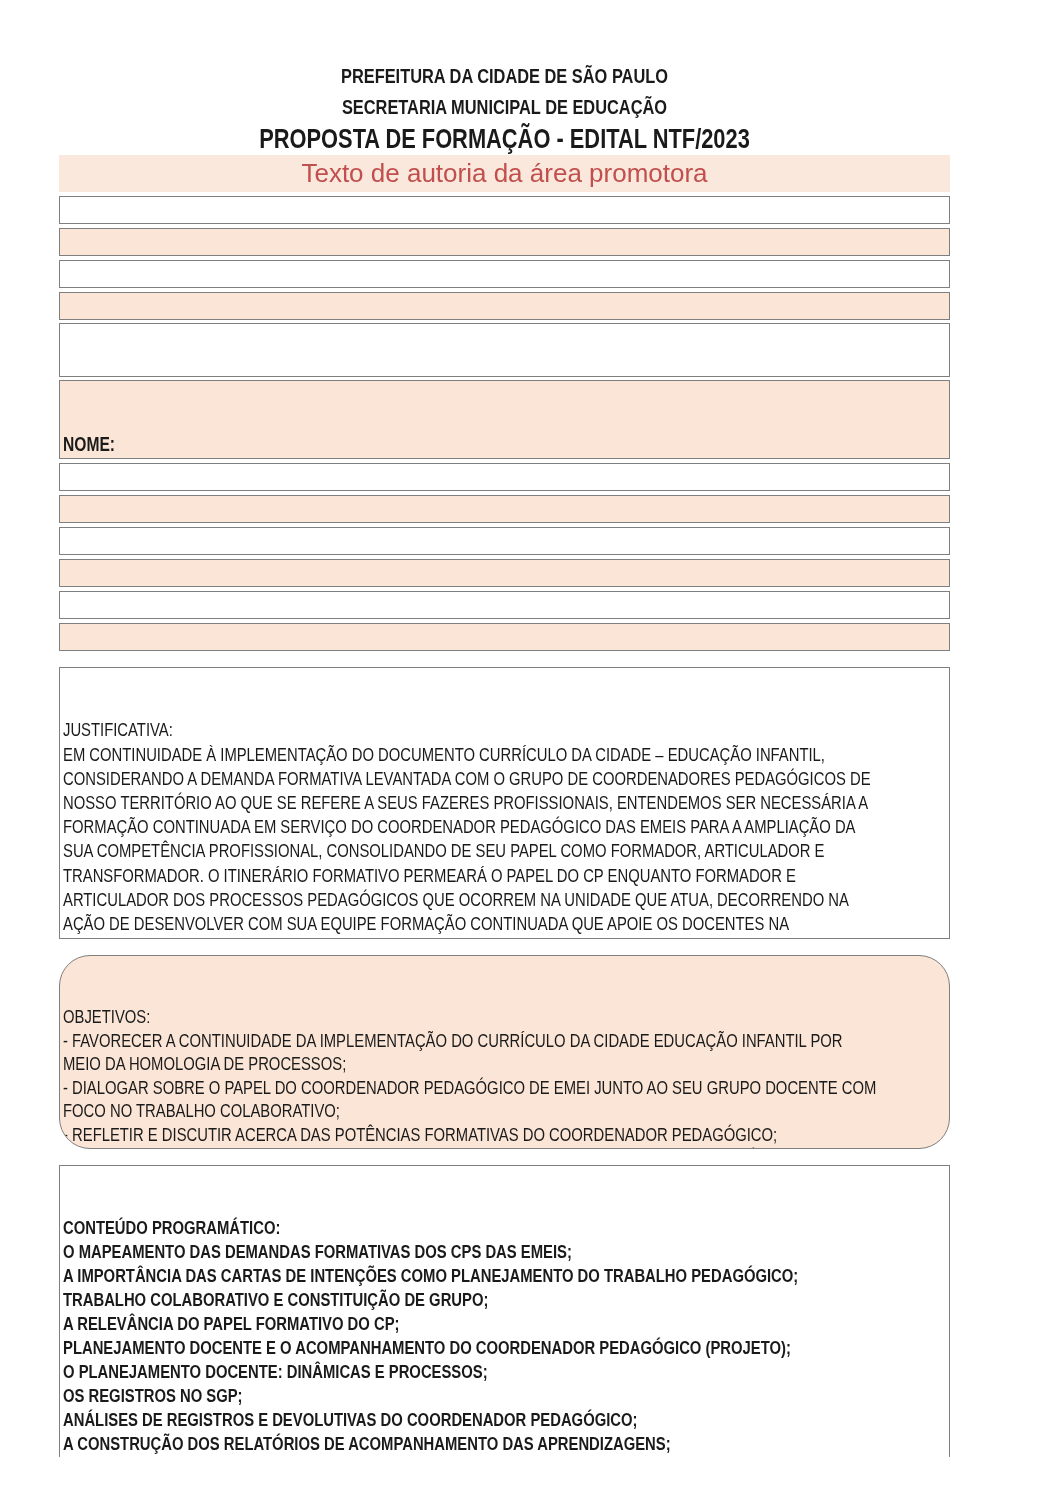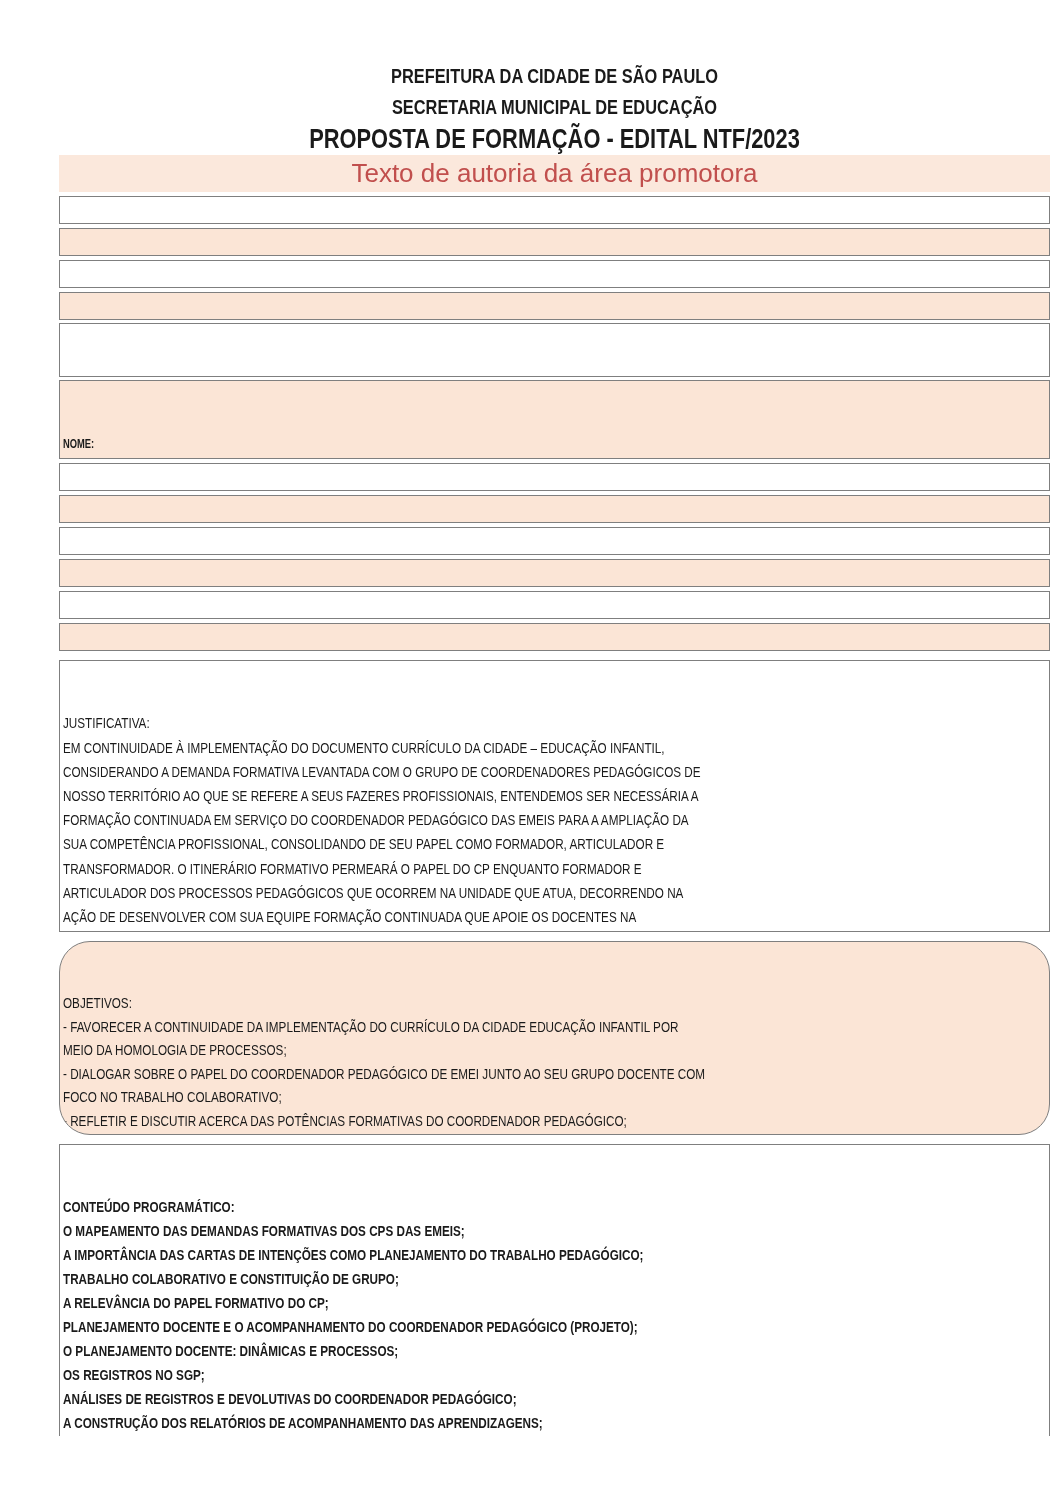--- a/index.html
+++ b/index.html
@@ -8,42 +8,42 @@
     --accent-red:#C14F4D;
     --border-gray:#7F7F7F;
     --text:#1A1A1A;
   }
   html,body{margin:0;padding:0;}
   body{
     width:1058px;height:1497px;background:#FFFFFF;position:relative;
     font-family:"Liberation Sans",sans-serif;color:var(--text);
     overflow:hidden;
   }
-  .page-col{position:absolute;left:59px;top:0;width:991px;}
+  .page-col{position:absolute;left:59px;top:0;width:891px;}
   
   .squeeze{width:128.205%;transform:scaleX(0.78);transform-origin:0 0;white-space:pre;}
   
   .doc-header{padding-top:60px;}
   .hline{font-weight:bold;font-size:21px;line-height:31px;text-align:center;}
   .hline.big{font-size:28px;line-height:33px;}
   
   .banner{height:37px;background:var(--banner-bg);text-align:center;line-height:37px;}
   .banner-text{font-weight:normal;font-size:26px;color:var(--accent-red);white-space:pre;}
   
   .row{box-sizing:border-box;border:1px solid var(--border-gray);background:#fff;
-       padding-left:3px;margin-top:4px;font-size:12px;overflow:hidden;}
+       padding-left:3px;margin-top:4px;font-size:20px;overflow:hidden;}
   .row.peach{background:var(--peach);}
   .row.one{height:28px;line-height:26px;}
   .row.two{height:54px;line-height:26px;margin-top:3px;}
   .row.three{height:79px;line-height:25.6px;margin-top:3px;}
   .row.bold{font-weight:bold;}
   .blk .lbl{display:block;}
   
   .section{box-sizing:border-box;border:1px solid var(--border-gray);background:#fff;
-           padding:2px 0 0 3px;margin-top:9px;font-size:15px;overflow:hidden;}
+           padding:2px 0 0 3px;margin-top:16px;font-size:19px;overflow:hidden;}
   .section.peach{background:var(--peach);}
   .sec-justificativa{height:272px;line-height:24.2px;}
   .sec-objetivos{height:194px;line-height:23.5px;border-radius:31px;}
   .sec-conteudo{height:292px;line-height:24px;border-bottom:none;font-weight:bold;}
 </style>
 </head>
 <body>
 
 <div class="page-col">
 

